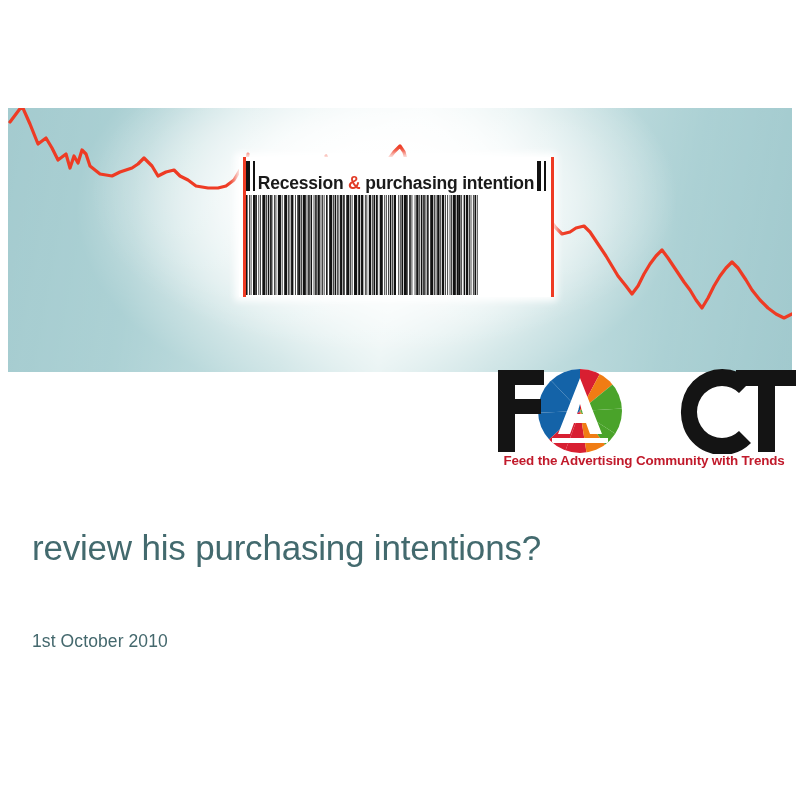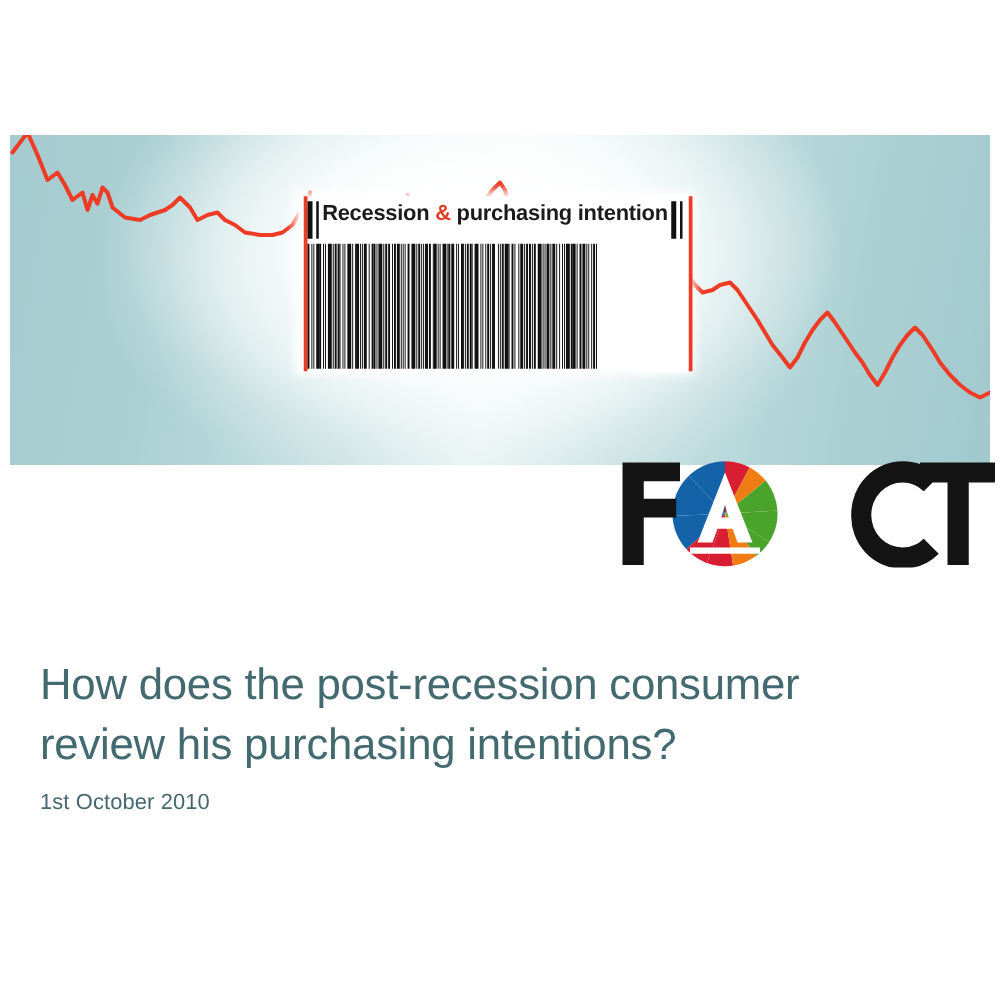--- a/index.html
+++ b/index.html
@@ -58,21 +58,21 @@
     background: #ffffff;
     box-shadow: 0 0 7px 4px rgba(255,255,255,0.95);
   }
   #barcode-title-row {
     position: absolute;
     left: 0;
     top: 3px;
     width: 318px;
     height: 34px;
     display: flex;
-    align-items: flex-start;
+    align-items: flex-end;
     justify-content: center;
   }
   #barcode-title-text {
     font-family: "Liberation Sans", sans-serif;
     font-weight: bold;
     font-size: 17.5px;
     letter-spacing: -0.2px;
     color: #1a1a1a;
     white-space: nowrap;
   }
@@ -448,20 +448,20 @@
     </g>
 
     <g>
       <path d="M189 43 a41 42 0 0 1 41 -42 a41 42 0 0 1 29 12 l-12 12 a25 26 0 0 0 -17 -7 a25 26 0 0 0 0 52 a25 26 0 0 0 17 -7 l12 12 a41 42 0 0 1 -29 12 a41 42 0 0 1 -41 -44 z" fill="#141414"></path>
     </g>
 
     <g>
       <path d="M244 2 h60 v16 h-21 v66 h-17 v-66 h-22 z" fill="#141414"></path>
     </g>
   </svg>
+  <div id="fact-tagline">Feed the Advertising Community with Trends</div>
 </div>
 
 <div id="headline">
-  <span id="headline-line-1">How does the post-recession consumer</span>
   <span id="headline-line-2">review his purchasing intentions?</span>
 </div>
 
 <div id="date-line">1st October 2010</div>
 
 </body></html>

